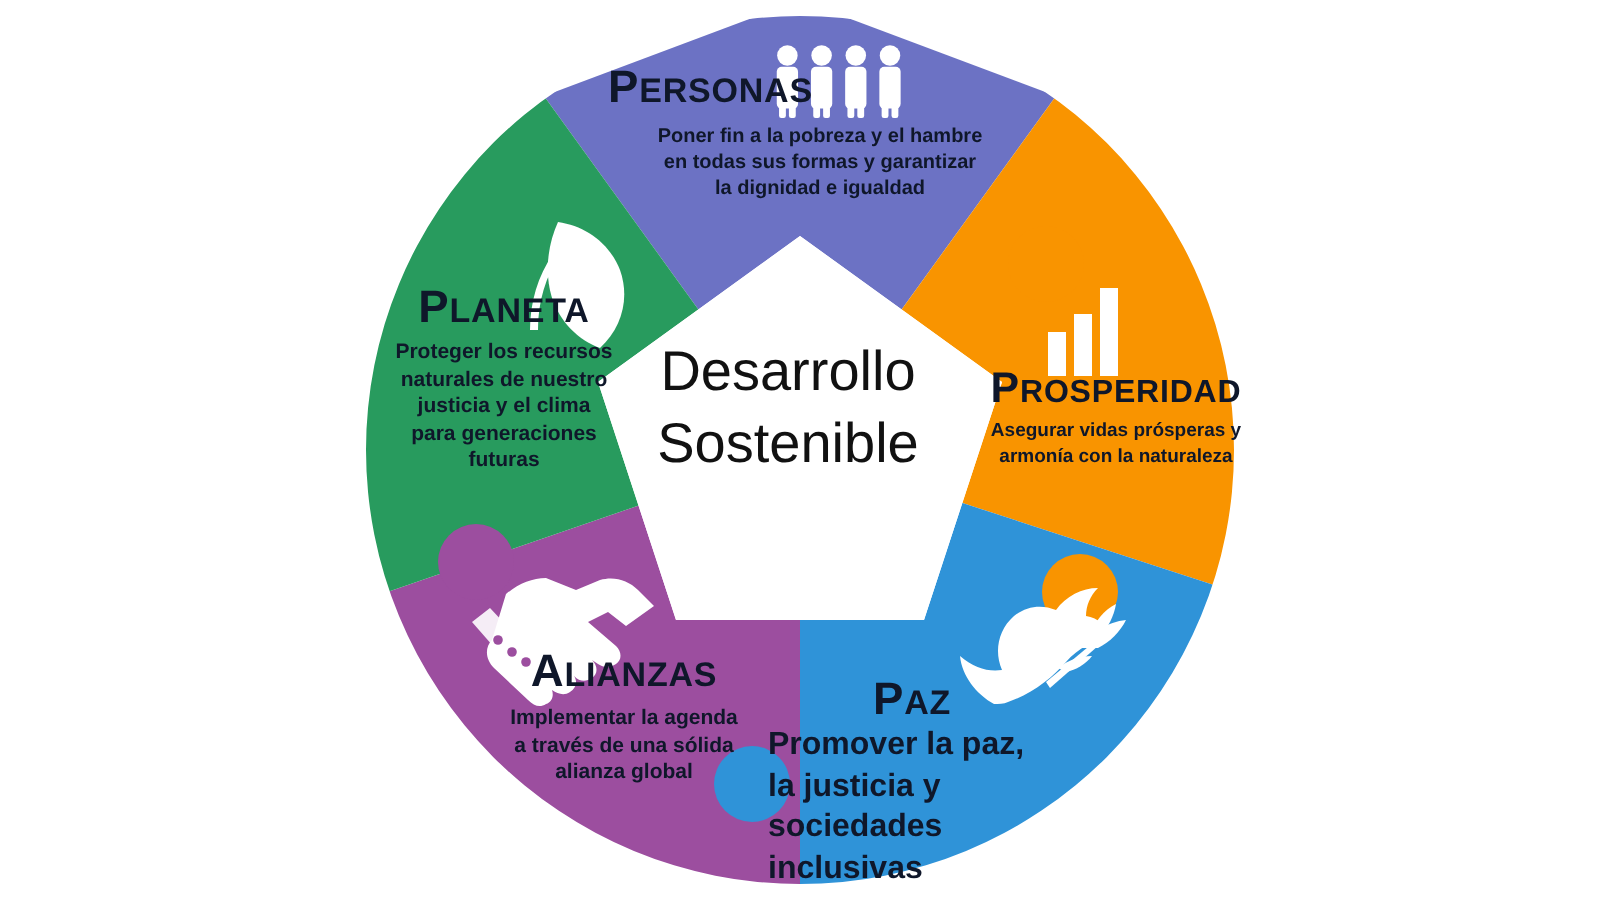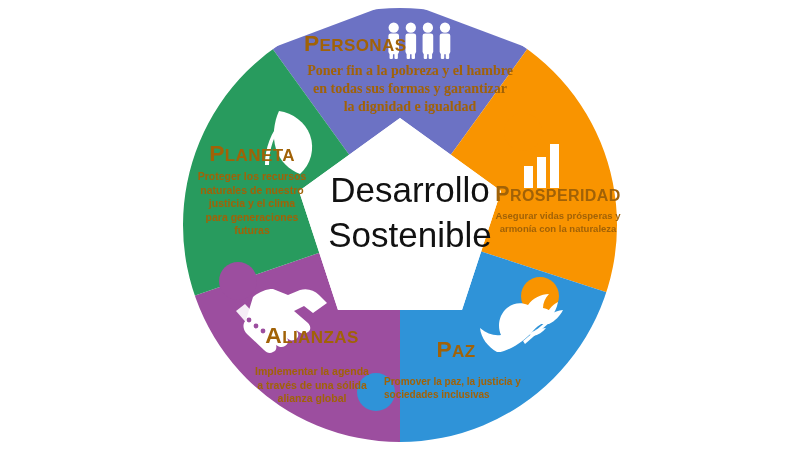--- a/index.html
+++ b/index.html
@@ -7,21 +7,21 @@
     width:800px;height:450px;
     background:#ffffff;
     font-family:"Liberation Sans", sans-serif;
     overflow:hidden;
   }
   #stage{position:relative;width:800px;height:450px;}
   svg#wheel{position:absolute;left:0;top:0;width:800px;height:450px;display:block;}
 
   .seg-label{
     position:absolute;
-    color:#a16207;
+    color:#0f172a;
     text-align:center;
     line-height:1.18;
     pointer-events:none;
   }
   .seg-title{
     font-weight:700;
     letter-spacing:.4px;
     white-space:nowrap;
   }
   
@@ -29,47 +29,47 @@
   .seg-desc{
     font-weight:700;
     font-size:10.5px;
     line-height:1.3;
     margin-top:2px;
   }
 
   
   #lbl-personas{left:296px;top:30px;width:228px;}
   #lbl-personas .seg-title{font-size:17px;text-align:left;padding-left:8px;}
-  #lbl-personas .seg-desc{font-size:14px;margin-top:5px;font-family:Liberation Serif, serif;}
+  #lbl-personas .seg-desc{font-size:10px;margin-top:5px;}
 
   
   #lbl-prosperidad{left:486px;top:182px;width:144px;}
   #lbl-prosperidad .seg-title{font-size:16px;}
   #lbl-prosperidad .seg-desc{font-size:9.5px;margin-top:3px;}
 
   
   #lbl-paz{left:378px;top:336px;width:150px;}
   #lbl-paz .seg-title{font-size:17px;text-align:center;padding-left:6px;}
-  #lbl-paz .seg-desc{font-size:10px;margin-top:12px;text-align:left;padding-left:6px;}
+  #lbl-paz .seg-desc{font-size:16px;margin-top:0;text-align:left;padding-left:6px;}
 
   
   #lbl-alianzas{left:236px;top:322px;width:152px;}
   #lbl-alianzas .seg-title{font-size:17px;}
-  #lbl-alianzas .seg-desc{font-size:10.5px;margin-top:16px;}
+  #lbl-alianzas .seg-desc{font-size:10.5px;margin-top:4px;}
 
   
   #lbl-planeta{left:178px;top:140px;width:148px;}
   #lbl-planeta .seg-title{font-size:17px;}
   #lbl-planeta .seg-desc{font-size:10.5px;margin-top:3px;}
 
   
   #center-text{
-    position:absolute;left:315px;top:168px;width:190px;
+    position:absolute;left:299px;top:168px;width:190px;
     text-align:center;color:#111111;
-    font-size:35px;line-height:1.28;font-weight:400;
+    font-size:28px;line-height:1.28;font-weight:400;
     pointer-events:none;
   }
   .icon-layer{position:absolute;left:0;top:0;width:800px;height:450px;pointer-events:none;}
 </style>
 </head>
 <body>
 
 <div id="stage">
 
   <svg id="wheel" viewBox="0 0 800 450">

